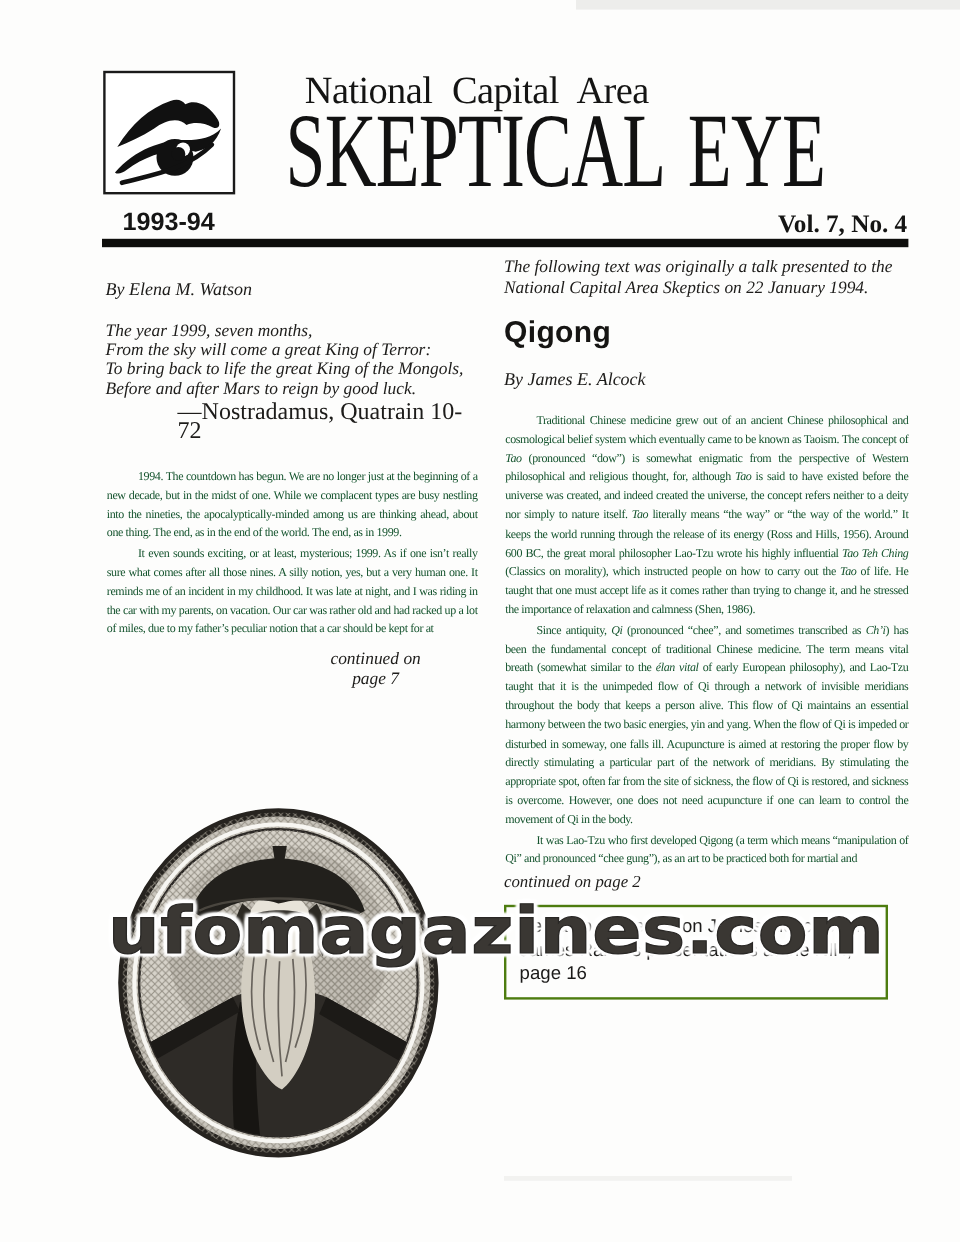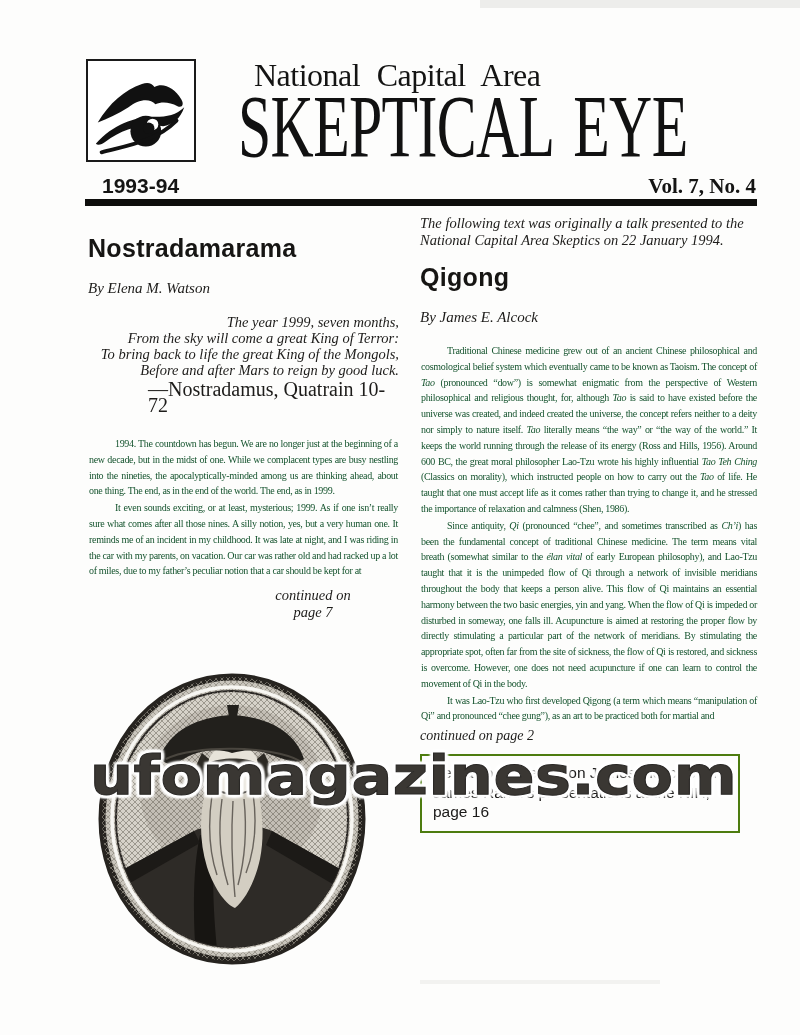--- a/index.html
+++ b/index.html
@@ -22,21 +22,21 @@
   .mast-rule{position:absolute;left:85px;top:199px;width:672px;height:7px;background:#0e0e0c;}
 
   
   .col-left{position:absolute;left:88px;top:234px;width:311px;z-index:10;}
   .col-right{position:absolute;left:420px;top:215px;width:338px;z-index:10;}
 
   .article-title{font-family:"Liberation Sans",sans-serif;font-weight:700;font-size:25px;
                  letter-spacing:0.3px;color:#161513;margin:0 0 17px 0;}
   .byline{font-style:italic;font-size:15px;margin:0 0 17px 0;}
   .poem{margin:0 0 3px 0;}
-  .poem-line{font-style:italic;font-size:14.5px;line-height:16px;color:#1d1c1a;text-align:right;}
+  .poem-line{font-style:italic;font-size:14.5px;line-height:16px;color:#1d1c1a;}
   .attribution{font-size:20px;line-height:16px;padding-left:60px;margin:0 0 23px 0;}
   .para{margin:1px;text-align:justify;text-indent:26px;font-size:10px;line-height:15.8px;
         letter-spacing:-0.32px;color:#14532d;}
   .para .it{font-style:italic;}
 
   .continued-left{width:96px;margin:8px 38px 0 auto;text-align:center;
                   font-style:italic;font-size:14.5px;line-height:17px;}
   .intro{font-style:italic;font-size:14.5px;line-height:17px;margin:0 0 14px 0;}
   .continued-right{text-align:left;font-style:italic;font-size:14px;margin:4px 4px 10px 0;}
   .note-box{border:2px solid #4d7c0f;width:294px;padding:7px 11px 9px 11px;
@@ -81,21 +81,20 @@
       <path d="M14,95 C40,88 70,84 92,62" fill="none" stroke="#111" stroke-width="4" stroke-linecap="round"></path>
     </svg>
   </div>
   <div class="kicker">National Capital Area</div>
   <div class="mast-title">SKEPTICAL EYE</div>
   <div class="mast-year">1993-94</div>
   <div class="mast-issue">Vol. 7, No. 4</div>
   <div class="mast-rule"></div>
 
   <div class="col-left">
-    <h1 class="article-title">Nostradamarama</h1>
     <div class="byline">By Elena M. Watson</div>
     <div class="poem">
         <div class="poem-line">The year 1999, seven months,</div>
         <div class="poem-line">From the sky will come a great King of Terror:</div>
         <div class="poem-line">To bring back to life the great King of the Mongols,</div>
         <div class="poem-line">Before and after Mars to reign by good luck.</div>
       </div>
     <div class="attribution">—Nostradamus, Quatrain 10-72</div>
     <div>
         <p class="para"><span>1994.  The countdown has begun.  We are no longer just at the beginning of a new decade, but in the midst of one.  While we complacent types are busy nestling into the nineties, the apocalyptically-minded among us are thinking ahead, about one thing.  The end, as in the end of the world.  The end, as in 1999.</span></p>

